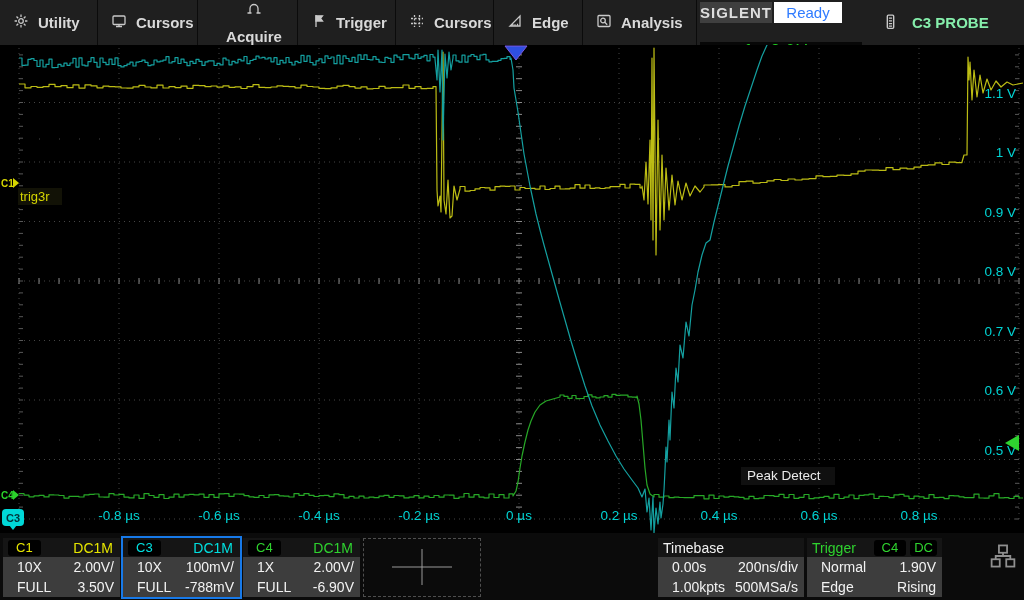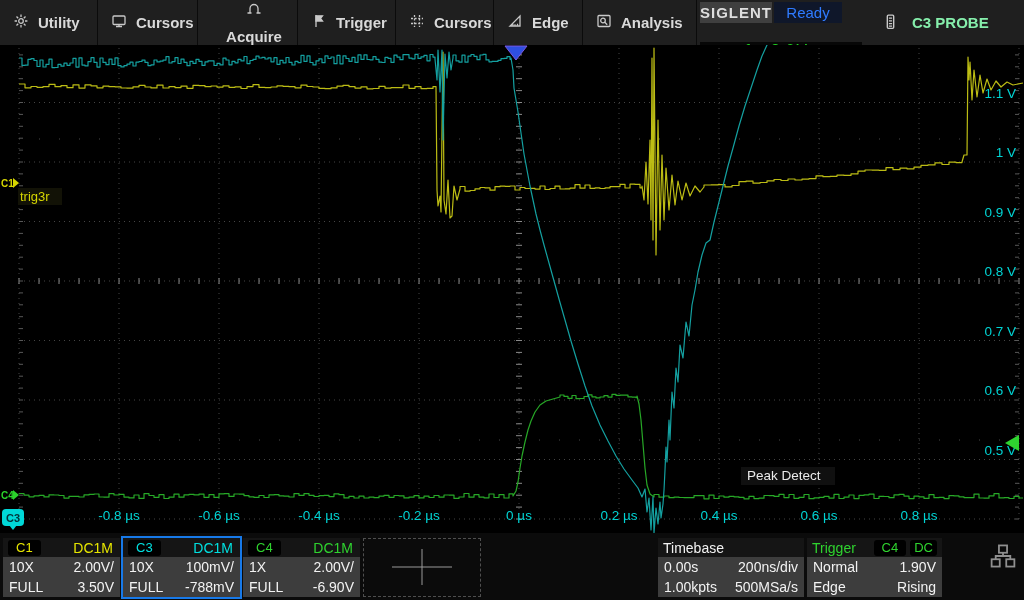--- a/index.html
+++ b/index.html
@@ -8,38 +8,38 @@
   
   .menubar{position:absolute;left:0;top:0;width:1024px;height:45px;background:#1f1f1f;
            display:flex;align-items:stretch;}
   .menu-item{display:flex;align-items:center;gap:9px;padding-left:13px;box-sizing:border-box;
              border-right:1px solid #0b0b0b;color:#d9d9d9;font-size:15px;cursor:default;font-weight:bold;}
   .menu-item svg{flex:0 0 auto;}
   .brand{position:absolute;left:700px;top:2px;width:162px;height:41px;font-size:14px;}
   .brand-top{display:flex;height:21px;}
   .logo{background:#3f3f3f;color:#dedede;font-weight:bold;letter-spacing:1px;width:72px;
         display:flex;align-items:center;justify-content:center;font-size:15px;}
-  .ready{background:#0f172a;color:#2f7bff;width:68px;margin-left:2px;display:flex;
+  .ready{background:#ffffff;color:#2f7bff;width:68px;margin-left:2px;display:flex;
          align-items:center;justify-content:center;font-size:15px;}
   .freq{background:#070707;color:#1fd41f;height:18px;margin-top:19px;display:flex;
         align-items:center;justify-content:center;font-size:18px;}
   .probe{position:absolute;left:878px;top:0;height:45px;display:flex;align-items:center;
          gap:13px;color:#86efac;font-size:15px;padding-left:4px;font-weight:bold;}
   
   .scope{position:absolute;left:0;top:45px;width:1024px;height:488px;background:#000;}
   svg text{font-family:"Liberation Sans",sans-serif;}
   
   .statusbar{position:absolute;left:0;top:533px;width:1024px;height:67px;background:#0b0b0b;}
   .sbox{position:absolute;top:5px;height:59px;background:#3d3d3d;font-size:14px;color:#f2f2f2;
         box-sizing:border-box;}
   .sbox .hd{height:19px;background:#151515;display:flex;align-items:center;padding:0 5px;gap:4px;}
   .sbox .tag{background:#000;border-radius:3px;padding:0 8px;font-size:13px;line-height:16px;}
   .sbox .cpl{margin-left:auto;font-size:14px;padding-right:2px;}
   .sbox .rw{height:20px;display:flex;align-items:center;justify-content:space-between;
-            padding:0 6px;}
+            padding:0 6px;margin-left:8px;}
   .sel{box-shadow:0 0 0 2px #1779e8;}
   .emptybox{position:absolute;top:5px;height:57px;border:1px dashed #4f4f4f;background:transparent;}
   .net{position:absolute;left:990px;top:10px;}
 </style>
 </head>
 <body>
 
 <div class="screen">
   <header class="menubar" id="menubar">
       <div class="menu-item" style="width: 98px;">

